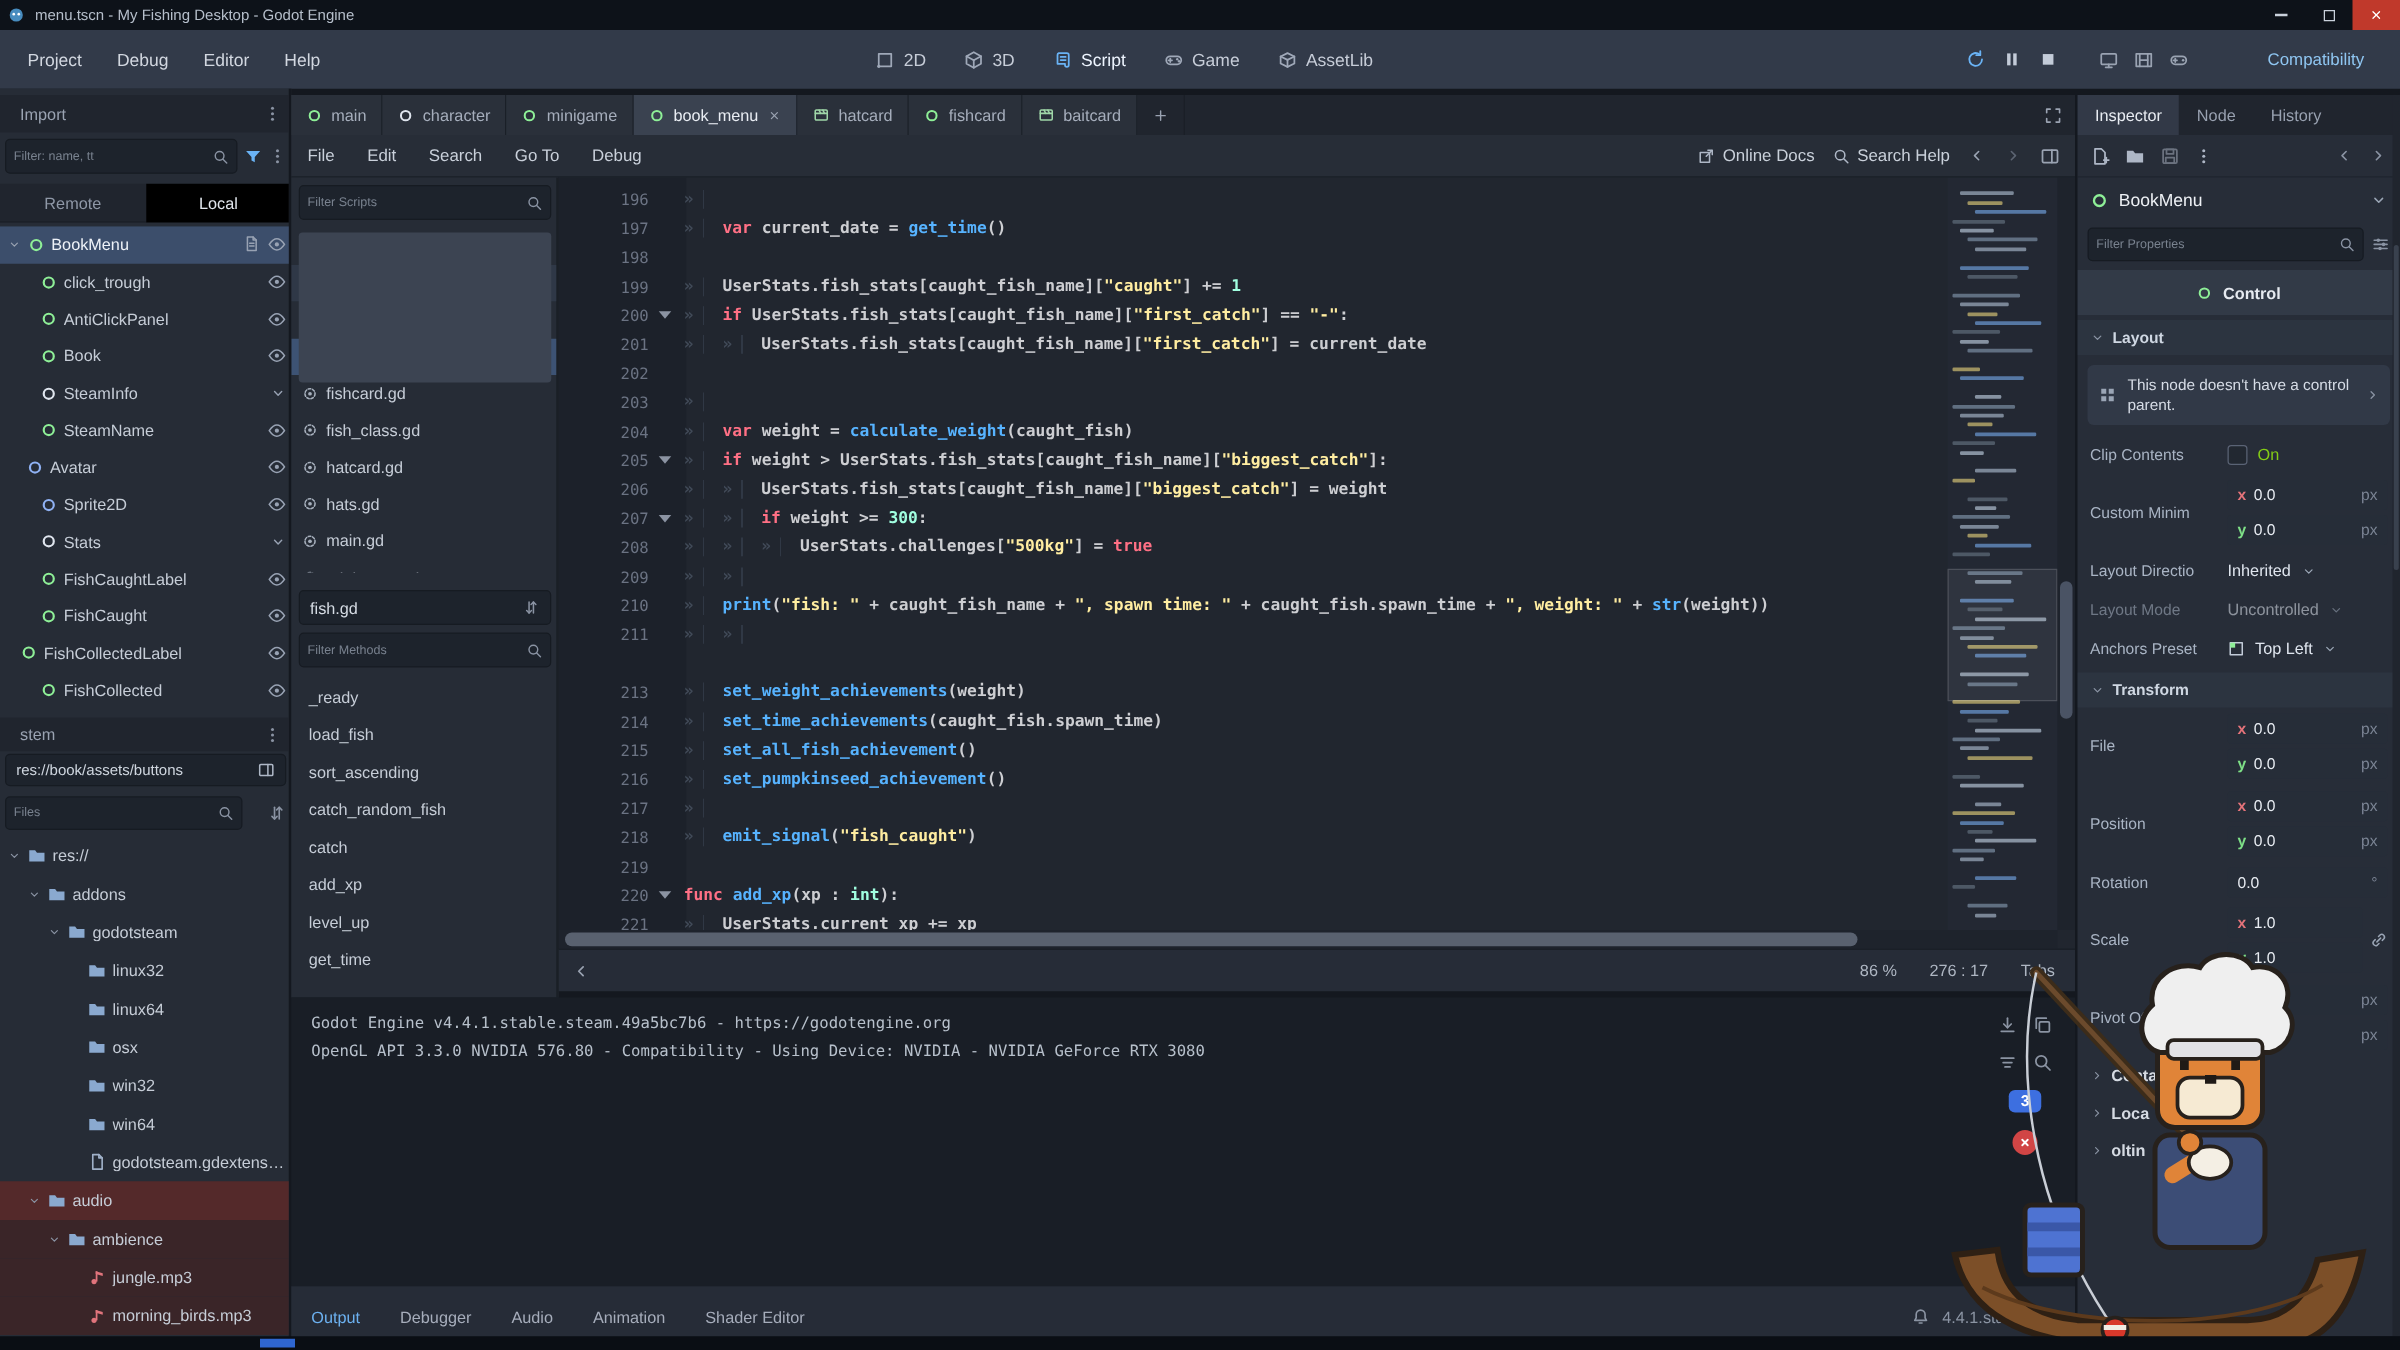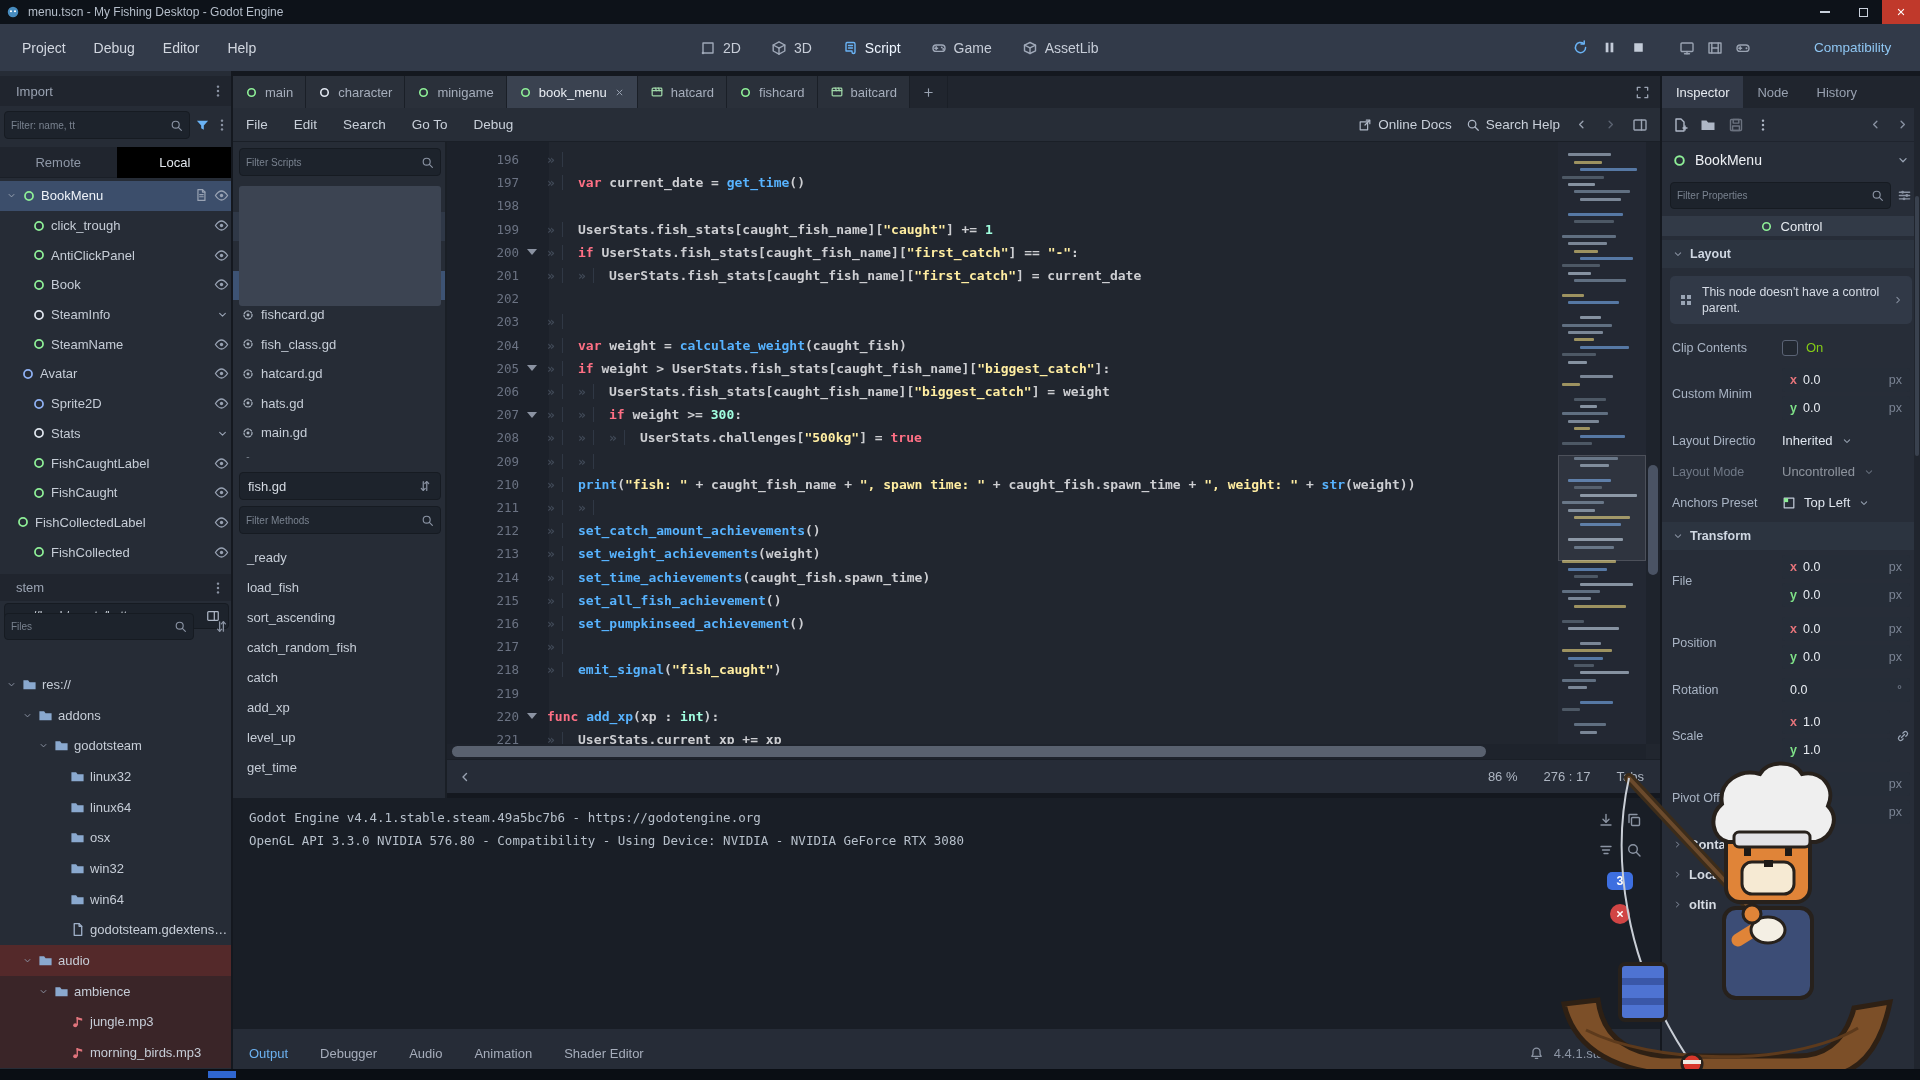--- a/index.html
+++ b/index.html
@@ -105,21 +105,21 @@
   
   #inspector{left:1660px;top:76px;width:260px;height:993px;background:#272d38;border-left:2px solid #14181f;overflow:hidden}
   .itabs{height:32px;background:#20252e;display:flex;align-items:flex-end}
   .itab{padding:0 14px;height:32px;display:flex;align-items:center;color:#98a1b0}
   .itab.active{background:#323947;color:#e8ecf2}
   .itoolbar{height:34px;display:flex;align-items:center;gap:12px;padding:0 10px;color:#aeb7c6;border-bottom:1px solid #1f242e}
   .itoolbar .rgt{margin-left:auto;display:flex;gap:12px;color:#8a93a3}
   .inoderow{height:36px;display:flex;align-items:center;gap:8px;padding:0 10px;color:#eef1f5;font-size:14px}
   .inoderow .chev{margin-left:auto;color:#9aa5b5}
   .ifilterrow{height:34px;display:flex;align-items:center;gap:6px;padding:0 8px}
-  .icat{height:20px;margin-top:4px;background:#323a47;display:flex;align-items:center;justify-content:center;gap:8px;color:#e6eaf0;font-weight:normal}
+  .icat{height:36px;margin-top:4px;background:#323a47;display:flex;align-items:center;justify-content:center;gap:8px;color:#e6eaf0;font-weight:bold}
   .isechead{height:28px;display:flex;align-items:center;gap:6px;padding:0 10px;background:#2c3440;color:#cfd7e2;font-weight:bold;font-size:12.5px;margin-top:4px}
   .iwarn{margin:8px;background:#313947;border-radius:5px;display:flex;align-items:center;gap:8px;padding:8px;color:#d6dce6;font-size:12.3px;line-height:16px}
   .iwarn .chev{margin-left:auto;color:#8a93a3}
   .iprow{min-height:31px;display:flex;align-items:center;padding:2px 10px;gap:6px}
   .iprow.tall{min-height:62px}
   .iplab{width:104px;color:#a9b4c4;font-size:12.5px;overflow:hidden;white-space:nowrap;flex:none}
   .iprow.dim{opacity:.55}
   .ipcol{display:flex;flex-direction:column;gap:4px;flex:1}
   .numbox{background:#262d38;border-radius:3px;height:24px;display:flex;align-items:center;padding:0 8px;gap:6px;font-size:12.5px}
   .ax{font-weight:bold}
@@ -560,21 +560,21 @@
       <div class="pathbar" style="height:26px">
         <span style="flex:1;overflow:hidden;white-space:nowrap">res://book/assets/buttons</span>
         <span class="ic" style="width:14px;height:14px;color:#aeb7c6">
             <svg viewBox="0 0 16 16">
               <rect x="2" y="3" width="12" height="10" rx="1"></rect>
               <line x1="9.5" y1="3" x2="9.5" y2="13"></line>
             </svg>
           </span>
       </div>
     </div>
-    <div style="top:540px;height:30px;display:flex;align-items:center;gap:20px;padding:0 4px">
+    <div style="top:564px;height:30px;display:flex;align-items:center;gap:20px;padding:0 4px">
       <div class="srchbox" style="flex:1;height:27px">
         <input placeholder="Files" style="">
         <span class="ic" style="width:13px;height:13px;color:#8a93a3">
             <svg viewBox="0 0 16 16">
               <circle cx="7" cy="7" r="4.3"></circle>
               <line x1="10.3" y1="10.3" x2="14" y2="14"></line>
             </svg>
           </span>
       </div>
       <span class="ic" style="width:15px;height:15px;color:#8a93a3">
@@ -1018,21 +1018,20 @@
         <div class="cl" style="top:145.2px"><span class="ln">202</span><span class="nofold"></span><span class="ct"></span></div>
         <div class="cl" style="top:168.4px"><span class="ln">203</span><span class="nofold"></span><span class="ct"><span class="tabm">»</span></span></div>
         <div class="cl" style="top:191.6px"><span class="ln">204</span><span class="nofold"></span><span class="ct"><span class="tabm">»</span><span class="tk-k">var</span><span class="tk-t"> weight = </span><span class="tk-f">calculate_weight</span><span class="tk-t">(caught_fish)</span></span></div>
         <div class="cl" style="top:214.79999999999998px"><span class="ln">205</span><span class="fold"></span><span class="ct"><span class="tabm">»</span><span class="tk-k">if</span><span class="tk-t"> weight &gt; UserStats.fish_stats[caught_fish_name][</span><span class="tk-s">"biggest_catch"</span><span class="tk-t">]:</span></span></div>
         <div class="cl" style="top:238px"><span class="ln">206</span><span class="nofold"></span><span class="ct"><span class="tabm">»</span><span class="tabm">»</span><span class="tk-t">UserStats.fish_stats[caught_fish_name][</span><span class="tk-s">"biggest_catch"</span><span class="tk-t">] = weight</span></span></div>
         <div class="cl" style="top:261.2px"><span class="ln">207</span><span class="fold"></span><span class="ct"><span class="tabm">»</span><span class="tabm">»</span><span class="tk-k">if</span><span class="tk-t"> weight &gt;= </span><span class="tk-n">300</span><span class="tk-t">:</span></span></div>
         <div class="cl" style="top:284.4px"><span class="ln">208</span><span class="nofold"></span><span class="ct"><span class="tabm">»</span><span class="tabm">»</span><span class="tabm">»</span><span class="tk-t">UserStats.challenges[</span><span class="tk-s">"500kg"</span><span class="tk-t">] = </span><span class="tk-k">true</span></span></div>
         <div class="cl" style="top:307.59999999999997px"><span class="ln">209</span><span class="nofold"></span><span class="ct"><span class="tabm">»</span><span class="tabm">»</span></span></div>
         <div class="cl" style="top:330.8px"><span class="ln">210</span><span class="nofold"></span><span class="ct"><span class="tabm">»</span><span class="tk-f">print</span><span class="tk-t">(</span><span class="tk-s">"fish: "</span><span class="tk-t"> + caught_fish_name + </span><span class="tk-s">", spawn time: "</span><span class="tk-t"> + caught_fish.spawn_time + </span><span class="tk-s">", weight: "</span><span class="tk-t"> + </span><span class="tk-f">str</span><span class="tk-t">(weight))</span></span></div>
         <div class="cl" style="top:354px"><span class="ln">211</span><span class="nofold"></span><span class="ct"><span class="tabm">»</span><span class="tabm">»</span></span></div>
-        <div class="cl" style="top:377.2px"><span class="ln">212</span><span class="nofold"></span><span class="ct"><span class="tabm">»</span><span class="tk-f">set_catch_amount_achievements</span><span class="tk-t">()</span></span></div>
         <div class="cl" style="top:400.4px"><span class="ln">213</span><span class="nofold"></span><span class="ct"><span class="tabm">»</span><span class="tk-f">set_weight_achievements</span><span class="tk-t">(weight)</span></span></div>
         <div class="cl" style="top:423.59999999999997px"><span class="ln">214</span><span class="nofold"></span><span class="ct"><span class="tabm">»</span><span class="tk-f">set_time_achievements</span><span class="tk-t">(caught_fish.spawn_time)</span></span></div>
         <div class="cl" style="top:446.8px"><span class="ln">215</span><span class="nofold"></span><span class="ct"><span class="tabm">»</span><span class="tk-f">set_all_fish_achievement</span><span class="tk-t">()</span></span></div>
         <div class="cl" style="top:470px"><span class="ln">216</span><span class="nofold"></span><span class="ct"><span class="tabm">»</span><span class="tk-f">set_pumpkinseed_achievement</span><span class="tk-t">()</span></span></div>
         <div class="cl" style="top:493.2px"><span class="ln">217</span><span class="nofold"></span><span class="ct"><span class="tabm">»</span></span></div>
         <div class="cl" style="top:516.4px"><span class="ln">218</span><span class="nofold"></span><span class="ct"><span class="tabm">»</span><span class="tk-f">emit_signal</span><span class="tk-t">(</span><span class="tk-s">"fish_caught"</span><span class="tk-t">)</span></span></div>
         <div class="cl" style="top:539.6px"><span class="ln">219</span><span class="nofold"></span><span class="ct"></span></div>
         <div class="cl" style="top:562.8px"><span class="ln">220</span><span class="fold"></span><span class="ct"><span class="tk-k">func</span><span class="tk-t"> </span><span class="tk-f">add_xp</span><span class="tk-t">(xp : </span><span class="tk-n">int</span><span class="tk-t">):</span></span></div>
         <div class="cl" style="top:586px"><span class="ln">221</span><span class="nofold"></span><span class="ct"><span class="tabm">»</span><span class="tk-t">UserStats.current_xp += xp</span></span></div>
       </div>

